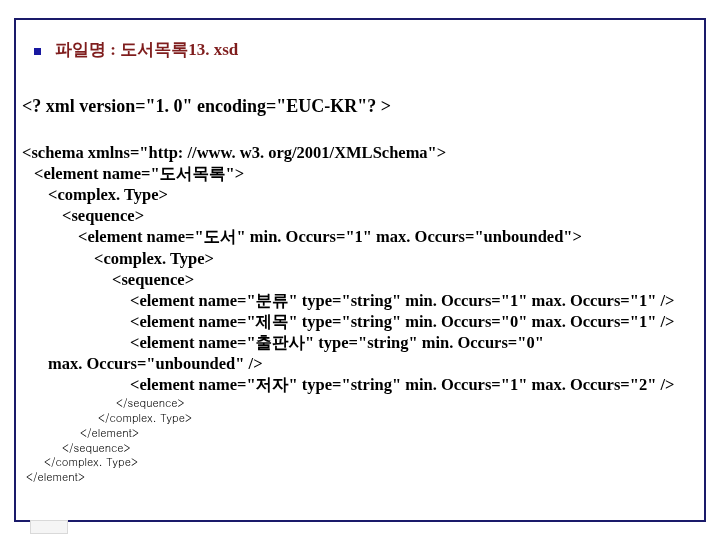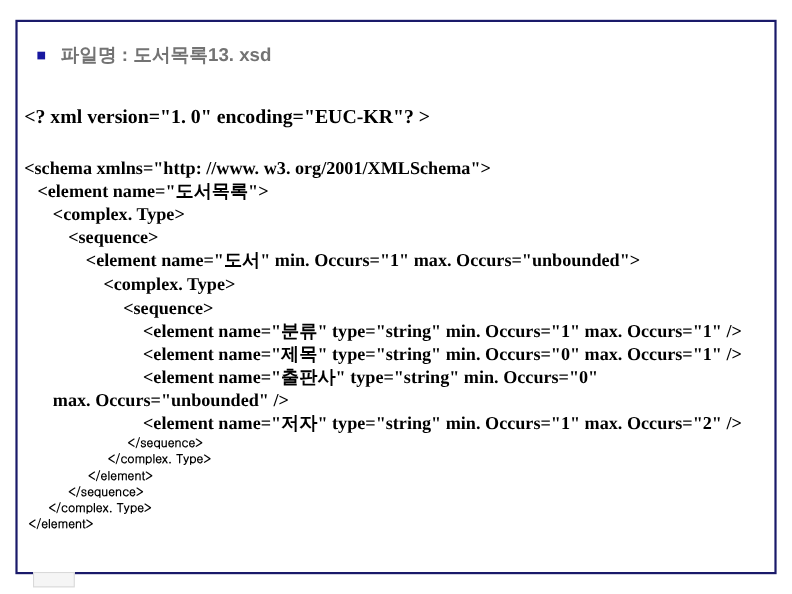--- a/index.html
+++ b/index.html
@@ -33,23 +33,23 @@
     height: 12px;
     border: 1px solid #d9d9d9;
     background: #f5f5f5;
   }
   .title-row {
     position: absolute;
     left: 34px;
     top: 38px;
     right: 30px;
     font-size: 17px;
-    color: #737373;
+    color: #7f1d1d;
     font-weight: bold;
-    font-family: Liberation Sans, sans-serif;
+    font-family: Liberation Serif, serif;
   }
   .title-row .bullet {
     display: inline-block;
     width: 7px;
     height: 7px;
     background: #1818a0;
     margin-right: 14px;
     vertical-align: middle;
   }
   .xml-decl {
@@ -75,21 +75,21 @@
   .ind3 { padding-left: 40px; }
   .ind4 { padding-left: 56px; }
   .ind5 { padding-left: 72px; }
   .ind6 { padding-left: 90px; }
   .ind7 { padding-left: 108px; }
   .closing-block {
     position: absolute;
     left: 22px;
     top: 396px;
     font-size: 11px;
-    font-weight: bold;
+    font-weight: normal;
     font-family: Gulim, "Malgun Gothic", sans-serif;
     color: #000;
     line-height: 1.35;
   }
   .c-ind0 { padding-left: 4px; }
   .c-ind1 { padding-left: 22px; }
   .c-ind2 { padding-left: 40px; }
   .c-ind3 { padding-left: 58px; }
   .c-ind4 { padding-left: 76px; }
   .c-ind5 { padding-left: 94px; }

